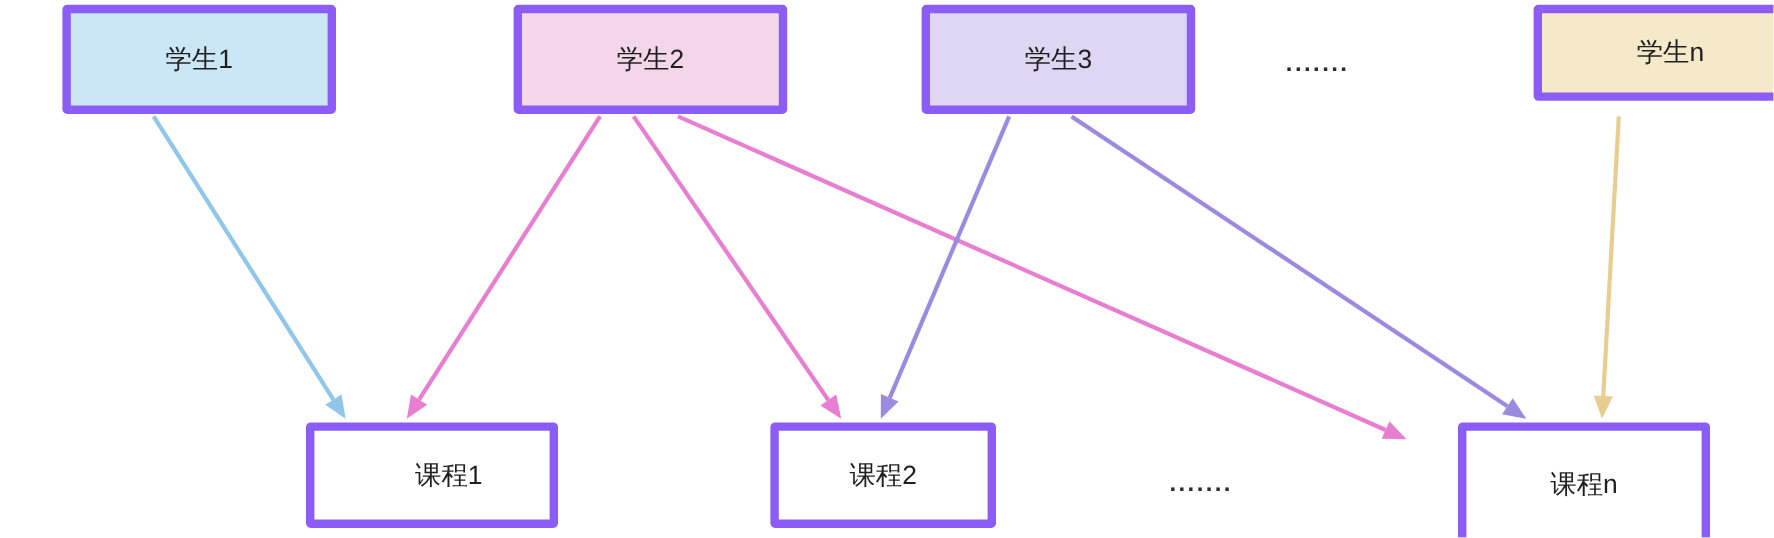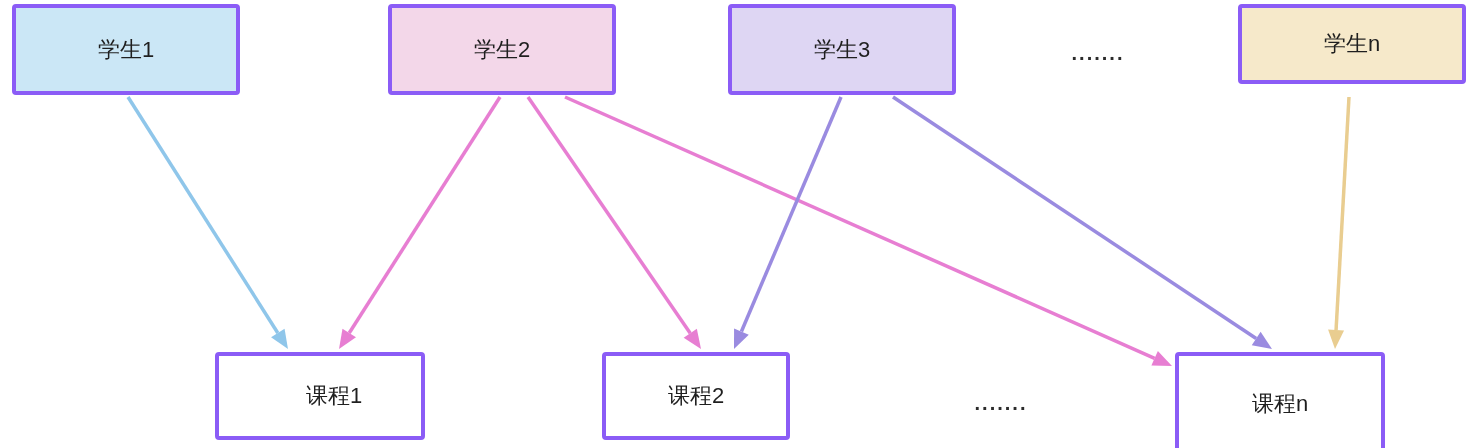--- a/index.html
+++ b/index.html
@@ -19,29 +19,30 @@
     position: absolute;
     left: 0;
     top: 0;
     width: 1478px;
     height: 448px;
     pointer-events: none;
   }
   .node {
     position: absolute;
     box-sizing: border-box;
-    border: 4px solid #8b5cf6;
+    border: 7px solid #8b5cf6;
     border-radius: 4px;
     display: flex;
     align-items: center;
     justify-content: center;
     font-size: 22px;
     color: #1f1f1f;
     background: #ffffff;
     z-index: 2;
+    margin-left: 40px;
   }
   .node-student1 { left: 12px;   top: 4px;   width: 228px; height: 91px; }
   .node-student2 { left: 388px;  top: 4px;   width: 228px; height: 91px; }
   .node-student3 { left: 728px;  top: 4px;   width: 228px; height: 91px; }
   .node-studentn { left: 1238px; top: 4px;   width: 228px; height: 80px; }
   .node-course1  { left: 215px;  top: 352px; width: 210px; height: 88px; }
   .node-course2  { left: 602px;  top: 352px; width: 188px; height: 88px; }
   .node-coursen  { left: 1175px; top: 352px; width: 210px; height: 104px; }
   .dots {
     position: absolute;

